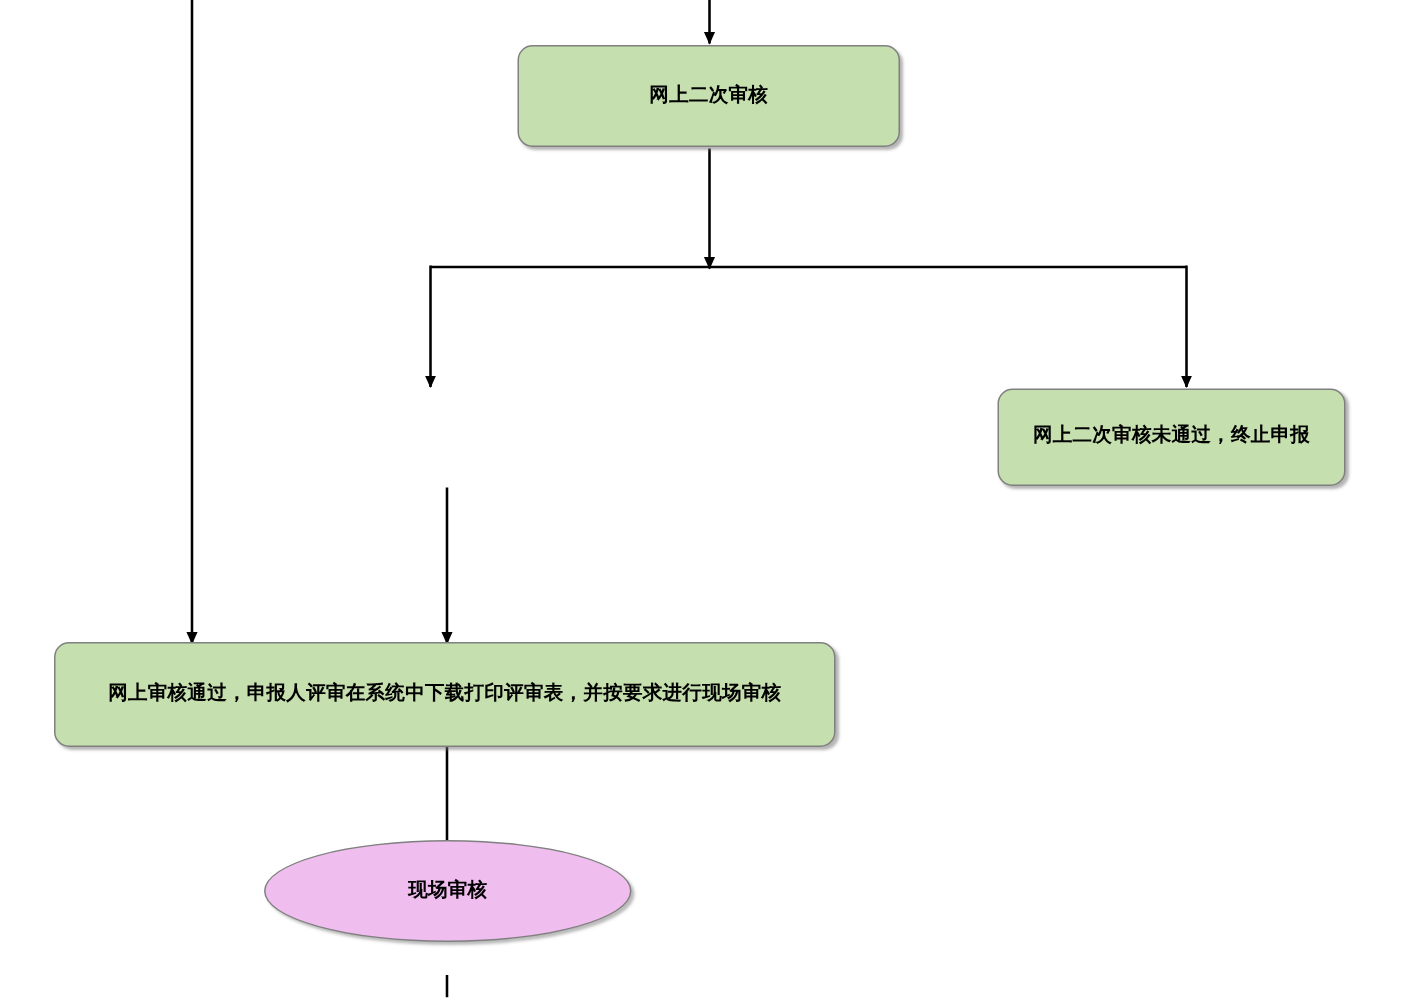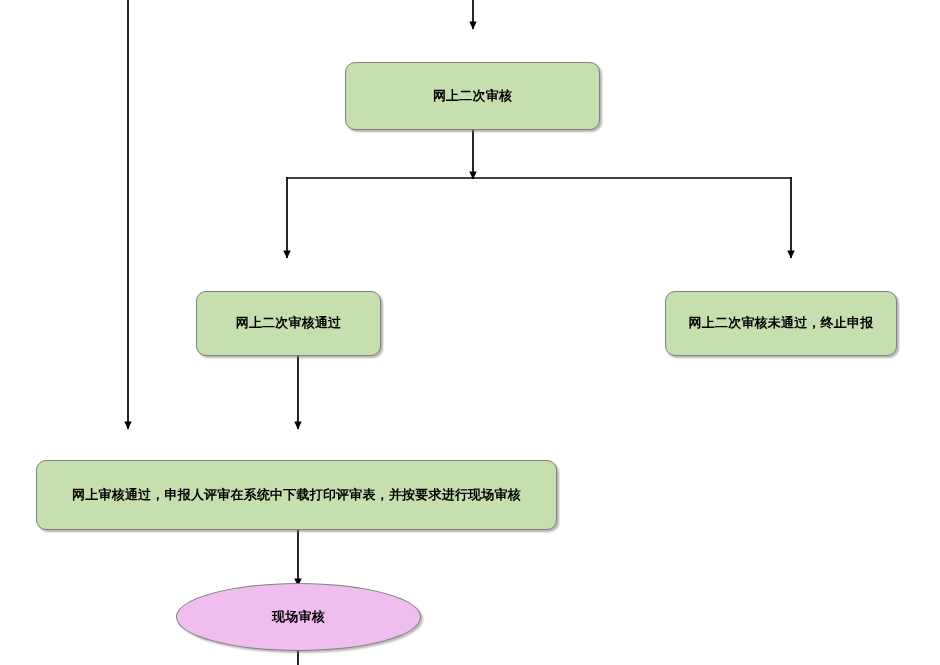--- a/index.html
+++ b/index.html
@@ -36,21 +36,20 @@
     font-weight: bold;
     font-size: 13px;
     line-height: 1.25;
     letter-spacing: 0.2px;
   }
   .node-process {
     background: #c5dfae;
     border: 1.6px solid #808080;
     border-radius: 10px;
     box-shadow: 2px 2px 2px rgba(120,120,120,0.55);
-    margin-top: 32px;
   }
   .node-terminator {
     background: #efbdee;
     border: 1.8px solid #808080;
     border-radius: 50%;
     box-shadow: 2px 2px 2px rgba(120,120,120,0.5);
   }
   .node-label {
     display: block;
     padding: 0 10px;
@@ -103,29 +102,26 @@
 
     <g>
       <line x1="298" y1="650" x2="298" y2="669" stroke="#000000" stroke-width="1.7"></line>
     </g>
   </svg>
 
   <div class="node node-process" style="left:345px; top:30px; width:255px; height:68px;">
     <span class="node-label">网上二次审核</span>
   </div>
 
-  <div class="node node-process" style="left:196px; top:259px; width:185px; height:65px;">
-    <span class="node-label">网上二次审核通过</span>
-  </div>
 
   <div class="node node-process" style="left:665px; top:259px; width:232px; height:65px;">
     <span class="node-label">网上二次审核未通过，终止申报</span>
   </div>
 
   <div class="node node-process" style="left:36px; top:428px; width:521px; height:70px;">
     <span class="node-label">网上审核通过，申报人评审在系统中下载打印评审表，并按要求进行现场审核</span>
   </div>
 
-  <div class="node node-terminator" style="left:176px; top:583px; width:245px; height:68px;">
+  <div class="node node-terminator" style="left:176px; top:560px; width:245px; height:68px;">
     <span class="node-label">现场审核</span>
   </div>
 
 </div>
 
 </body></html>

